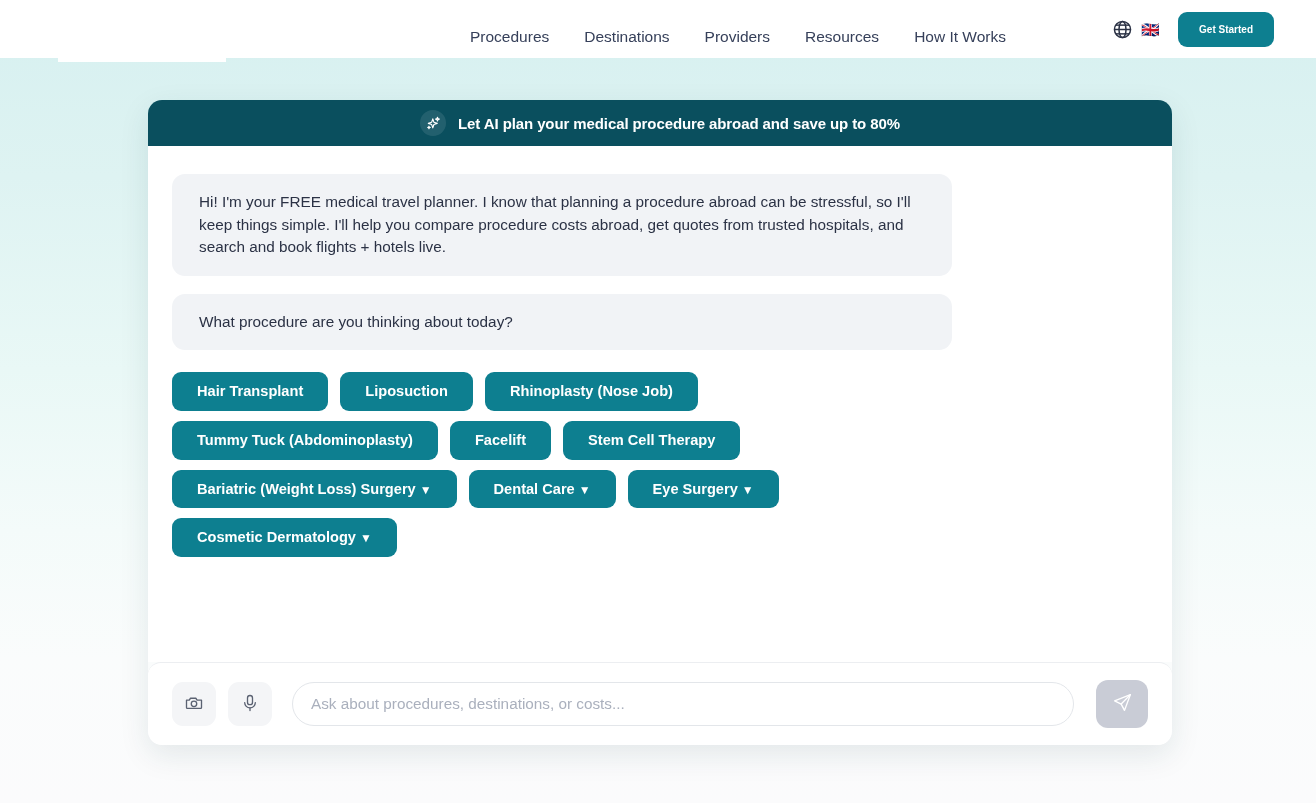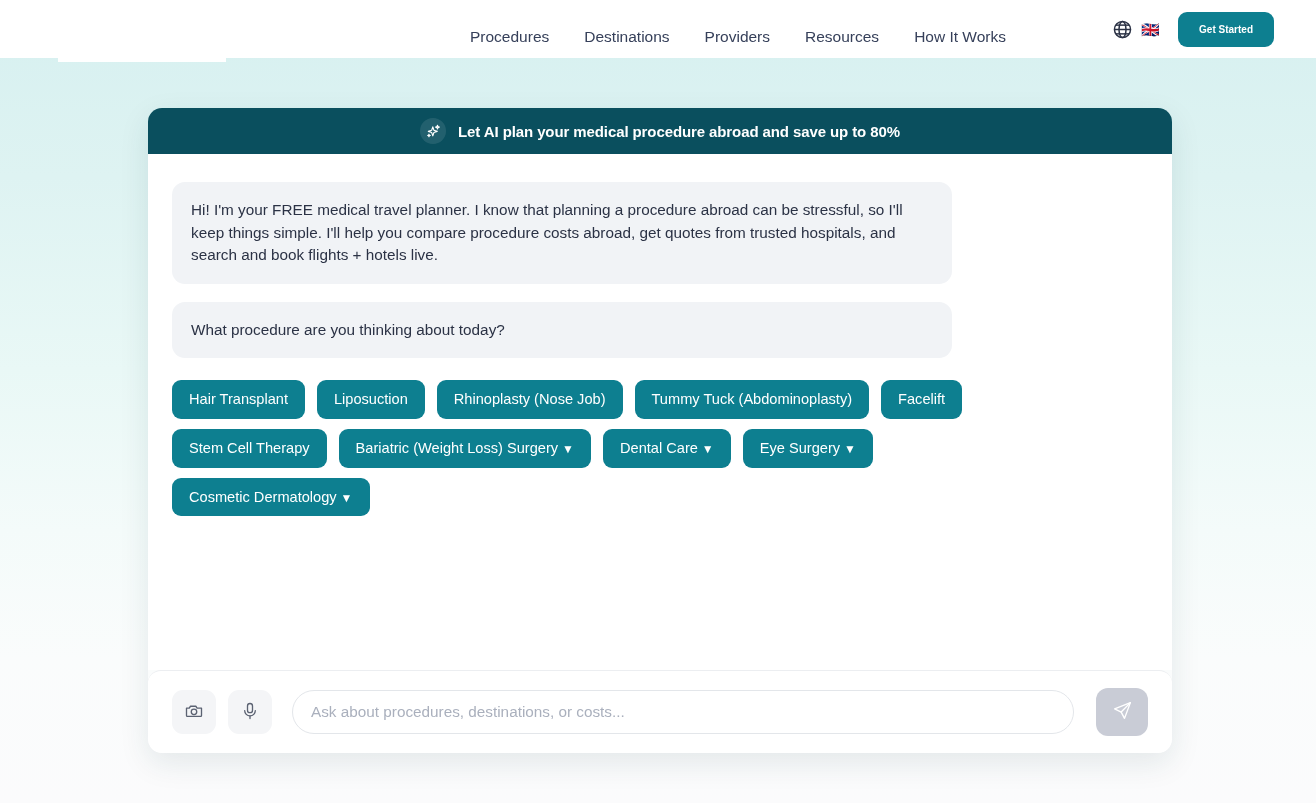--- a/index.html
+++ b/index.html
@@ -107,21 +107,21 @@
     border-radius: 9px;
     padding: 12px 21px;
     cursor: pointer;
     white-space: nowrap;
   }
 
   
   .chat-card {
     position: absolute;
     left: 148px;
-    top: 108px;
+    top: 100px;
     width: 1024px;
     border-radius: 14px;
     overflow: hidden;
     box-shadow: 0 10px 30px rgba(20, 60, 70, 0.10);
   }
 
   .chat-banner {
     height: 46px;
     background: #0a4f5e;
     display: flex;
@@ -150,40 +150,40 @@
     height: 516px;
     padding: 28px 24px 0 24px;
   }
 
   .bubble {
     background: #f1f3f6;
     border-radius: 13px;
     color: #2b3245;
     font-size: 15.3px;
     line-height: 22.5px;
-    padding: 17px 19px;
+    padding: 17px 27px;
     max-width: 780px;
   }
   .bubble.first { margin-bottom: 18px; }
 
   .chips {
     display: flex;
     flex-wrap: wrap;
     gap: 10px 12px;
     margin-top: 22px;
     max-width: 800px;
   }
   .chip {
     background: #0d7f90;
     color: #ffffff;
     font-size: 14.6px;
-    font-weight: 400;
+    font-weight: 700;
     border: none;
     border-radius: 9px;
-    padding: 11px 17px;
+    padding: 11px 25px;
     cursor: pointer;
     white-space: nowrap;
     line-height: 1.15;
   }
   .chip .caret { font-size: 12px; margin-left: 4px; }
 
   .chat-footer {
     background: #ffffff;
     border-top: 1px solid #eceef1;
     height: 83px;

